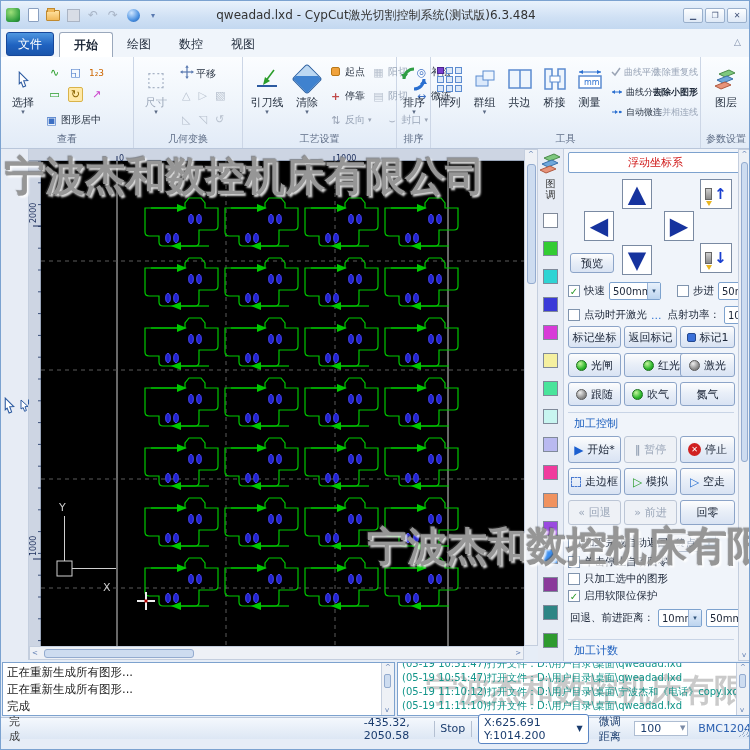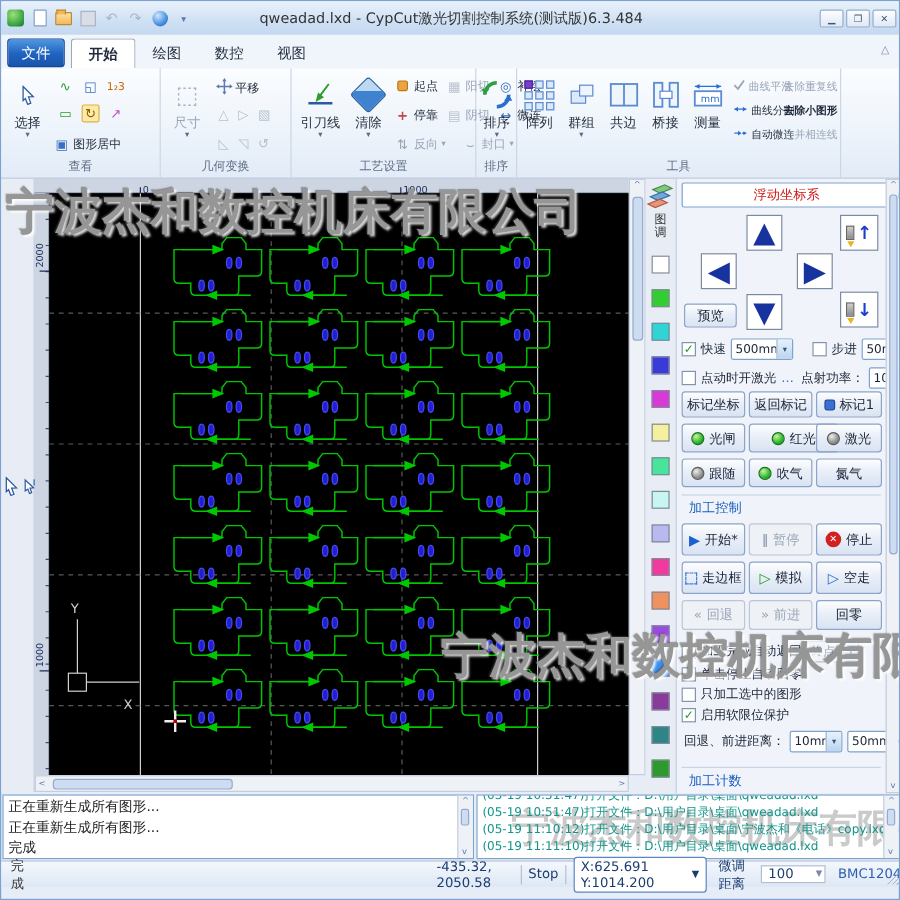--- a/index.html
+++ b/index.html
@@ -377,20 +377,33 @@
           <div class="tli" style="color: rgb(31, 42, 58); font-weight: bold;">
             <span>去除小图形</span>
           </div>
           <div class="tli" style="color: rgb(154, 166, 184);">
             <span>合并相连线</span>
           </div>
         </div>
       <div class="glabel">工具</div>
     </div>
 
+    <div class="rgroup" style="left:700px;width:50px;border-right:none">
+      <div class="bigbtn" style="left:6px;width:38px">
+        <span class="bico">
+            <svg width="26" height="22" viewBox="0 0 26 22">
+              <path d="M6 6 L16 2 L22 5 L12 9 Z" fill="#7ec87e" stroke="#4a8a4a"></path>
+              <path d="M4 12 L14 8 L20 11 L10 15 Z" fill="#6fa8dc" stroke="#3a6fa8"></path>
+              <path d="M2 18 L12 14 L18 17 L8 21 Z" fill="#e8937a" stroke="#b05a40"></path>
+            </svg>
+          </span>
+        <span>图层</span>
+      </div>
+      <div class="glabel">参数设置</div>
+    </div>
   </div>
 
   <div class="lefttools" id="lefttools">
       <div class="ltool">
         <svg width="17" height="17" viewBox="0 0 16 16">
           <path d="M4 1 L12 9 L8.2 9.2 L10 14 L7.6 15 L5.8 10.4 L4 12 Z" fill="#fff" stroke="#2c5aa0"></path>
         </svg>
       </div>
       <div class="ltool">
         <svg width="16" height="16" viewBox="0 0 16 16">

